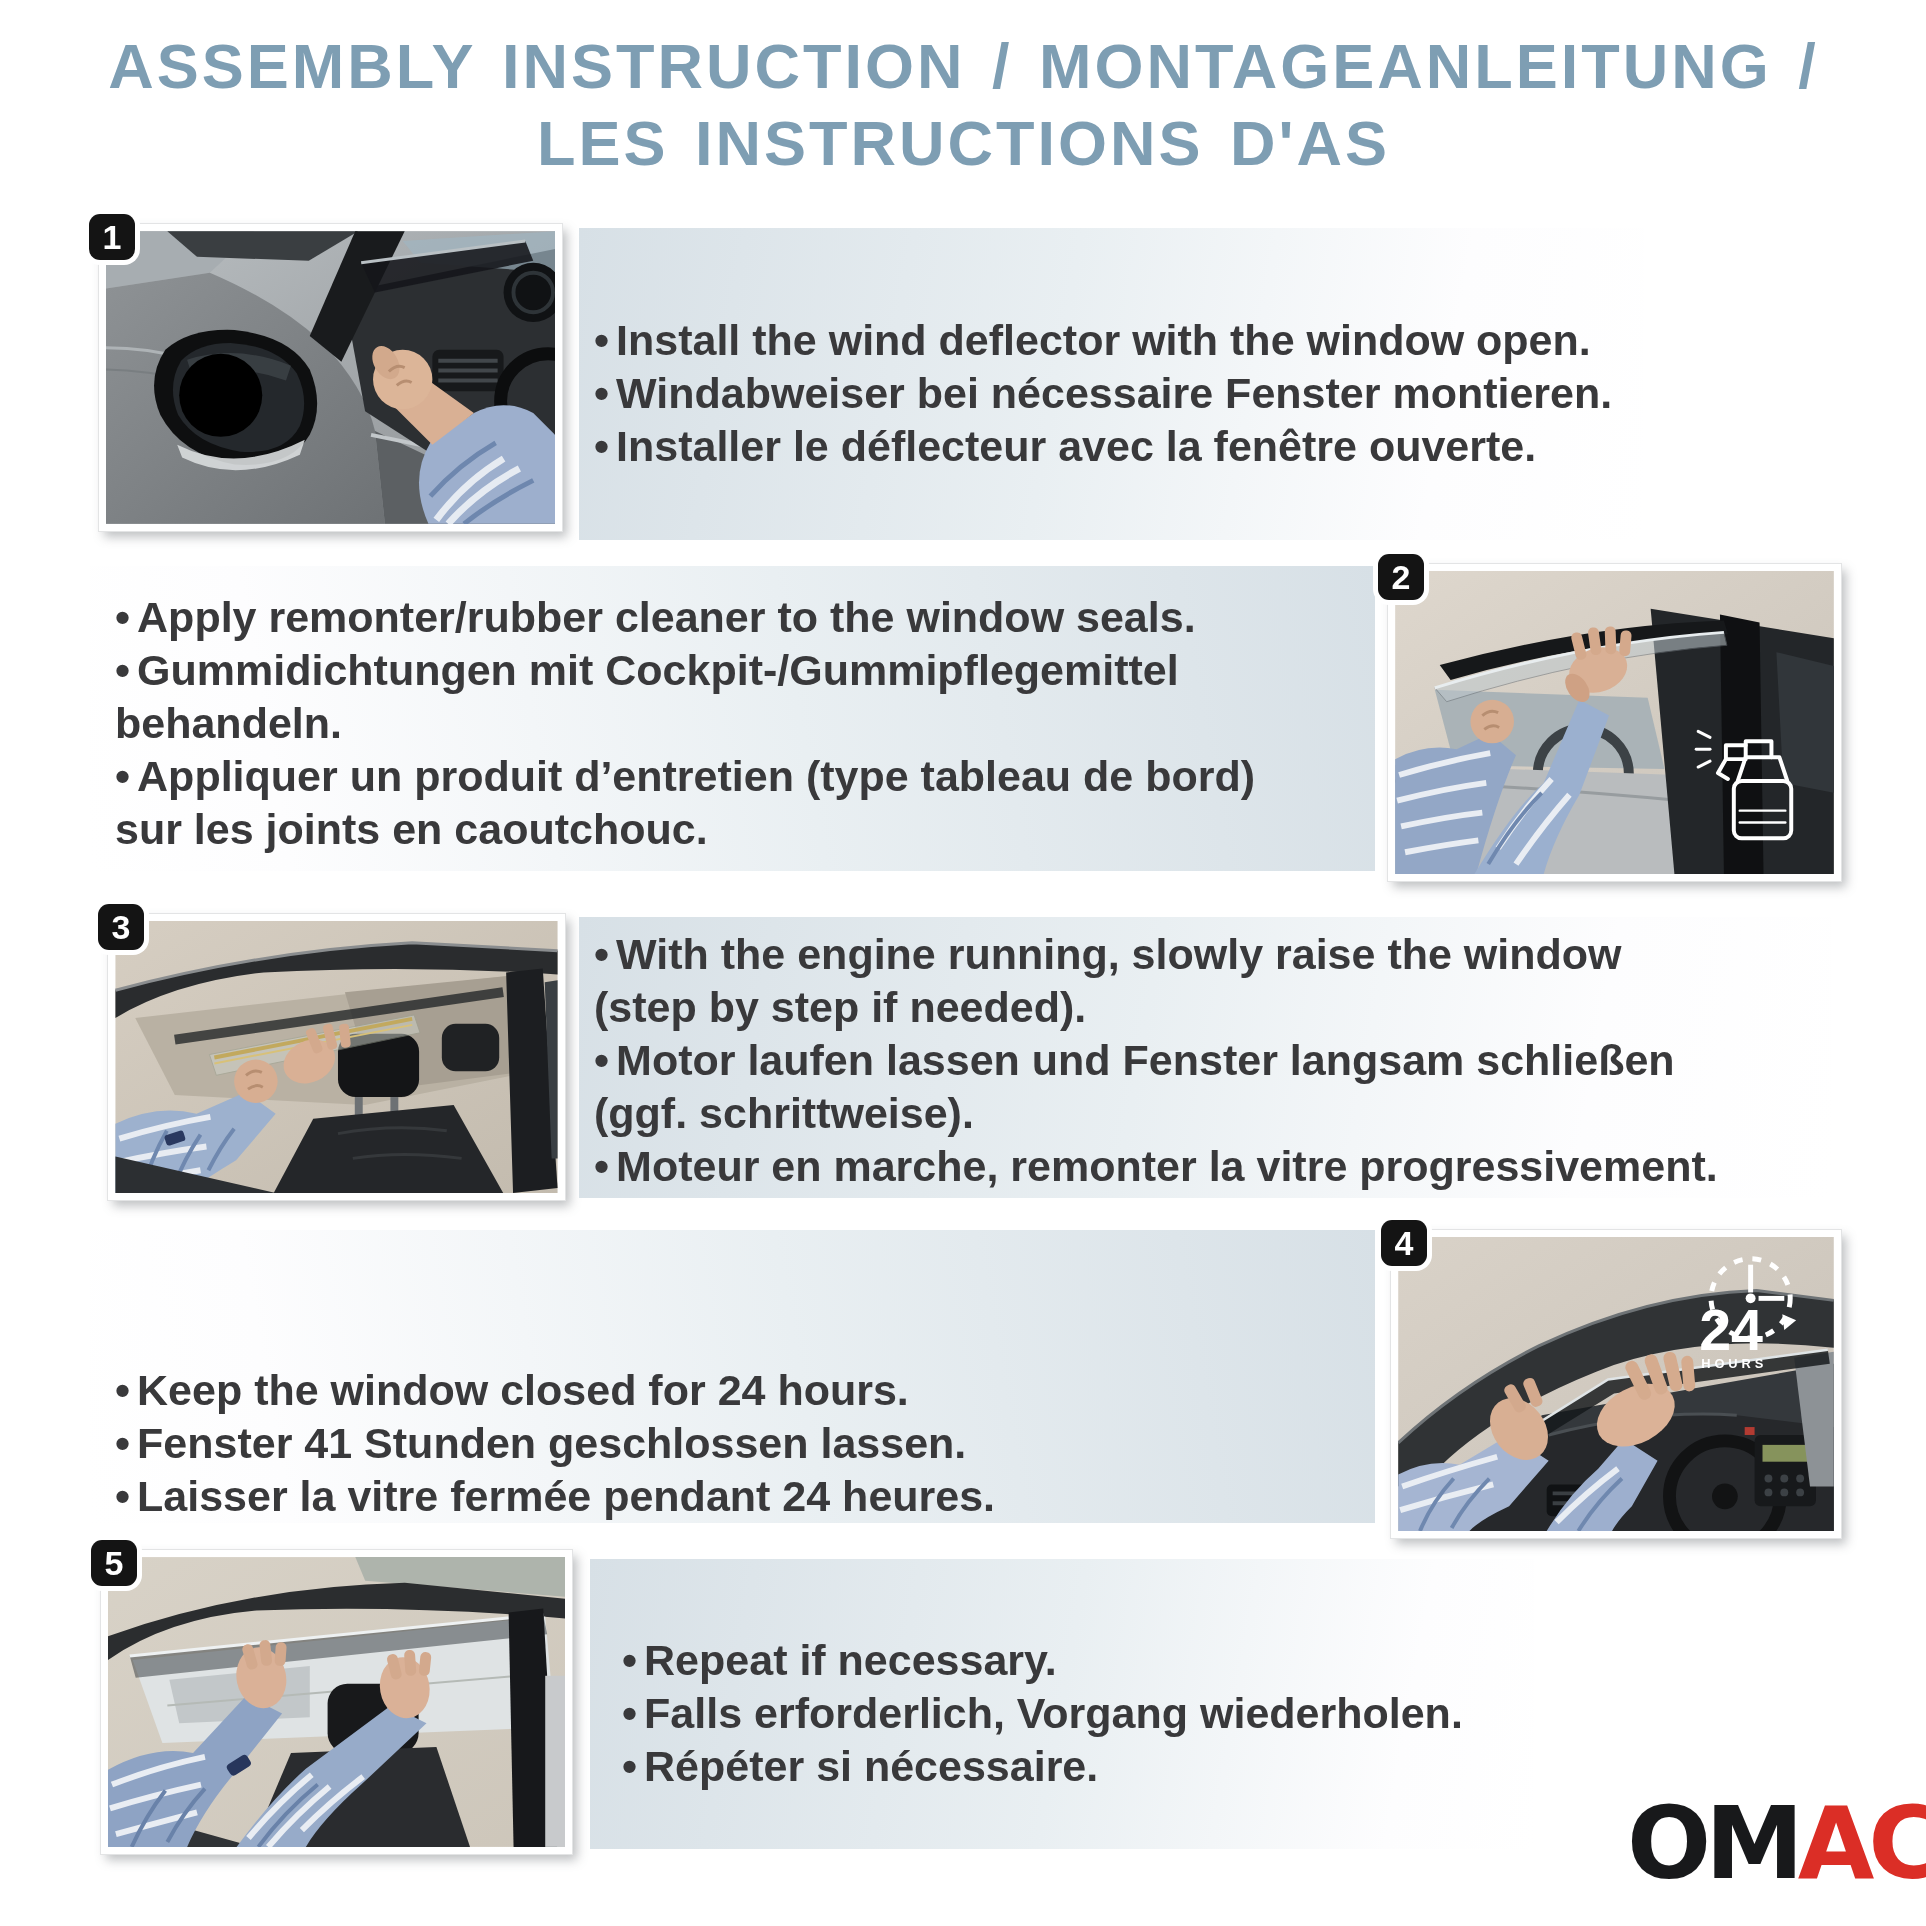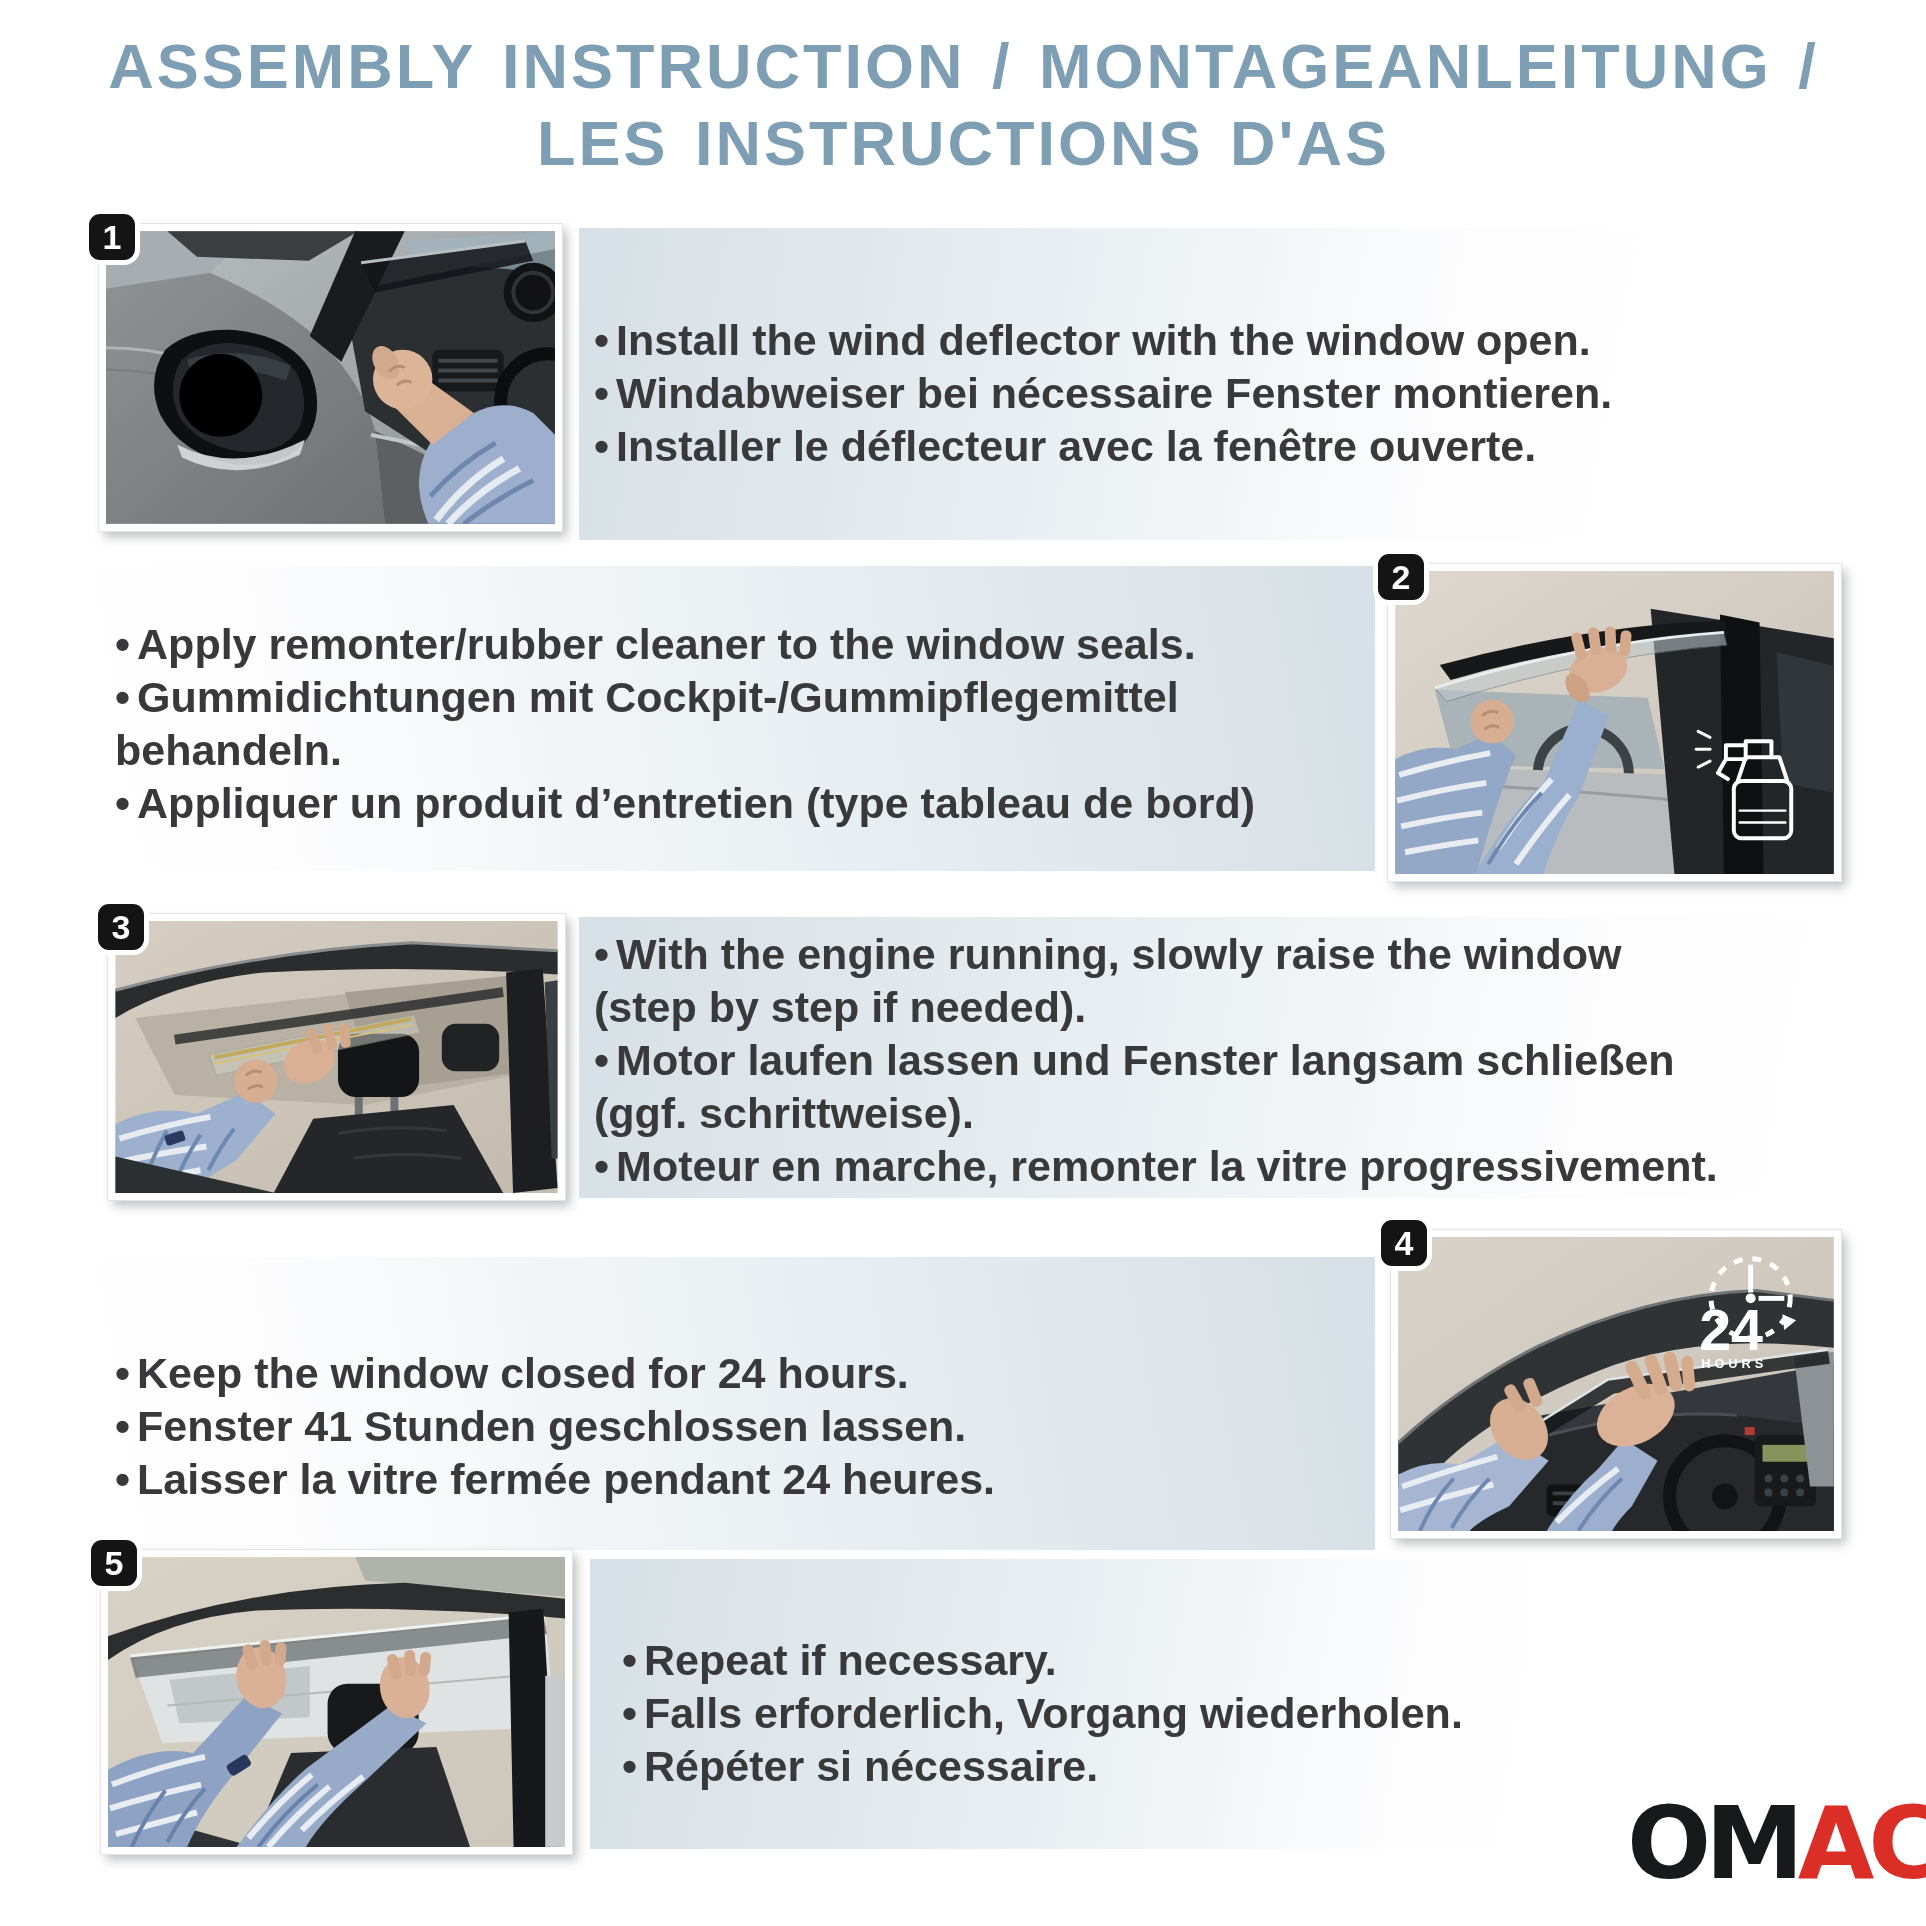--- a/index.html
+++ b/index.html
@@ -14,22 +14,22 @@
   
   .panel{position:absolute;display:flex;flex-direction:column;justify-content:center;box-sizing:border-box;}
   .panel .ln{white-space:nowrap;font-size:43px;line-height:53px;font-weight:700;}
   .panel .bu{display:inline-block;margin-right:7px;}
   .p-r1{left:579px;top:228px;width:1065px;height:312px;padding:18px 0 0 15px;
         background:linear-gradient(100deg,#d7e0e6 0%,#e9eff2 45%,#fdfdfe 80%,#fff 100%);}
   .p-r2{left:90px;top:566px;width:1285px;height:305px;padding:10px 0 0 25px;
         background:linear-gradient(260deg,#d7e0e6 0%,#e9eff2 45%,#fdfdfe 85%,#fff 100%);}
   .p-r3{left:579px;top:917px;width:1252px;height:281px;padding:6px 0 0 15px;
         background:linear-gradient(100deg,#d7e0e6 0%,#e9eff2 45%,#fdfdfe 80%,#fff 100%);}
-  .p-r4{left:90px;top:1257px;width:1285px;height:293px;padding:46px 8px 0 25px;
-        background:linear-gradient(260deg,#d7e0e6 0%,#e9eff2 45%,#fdfdfe 85%,#fff 100%);}
+  .p-r4{left:90px;top:1230px;width:1285px;height:293px;padding:46px 8px 0 25px;
+        background:linear-gradient(260deg,#d7e0e6 0%,#e9eff2 45%,#fdfdfe 85%,#fff 100%);justify-content:flex-end;}
   .p-r5{left:590px;top:1559px;width:944px;height:290px;padding:18px 0 0 32px;
         background:linear-gradient(100deg,#d7e0e6 0%,#e9eff2 50%,#fdfdfe 85%,#fff 100%);}
 
   
   .photo{position:absolute;background:#fff;padding:7px;
          box-shadow:0 0 0 1px #e3e4e5, 5px 6px 10px rgba(110,115,120,.45);}
   .photo svg{display:block;}
   .ph-1{left:99px;top:224px;}
   .ph-2{left:1388px;top:564px;}
   .ph-3{left:108px;top:914px;}
@@ -112,20 +112,21 @@
       <div class="ln"><span class="bu">•</span><span>Install the wind deflector with the window open.</span></div>
       <div class="ln"><span class="bu">•</span><span>Windabweiser bei nécessaire Fenster montieren.</span></div>
       <div class="ln"><span class="bu">•</span><span>Installer le déflecteur avec la fenêtre ouverte.</span></div>
     </div>
 
   <div class="panel p-r2" style="color: rgb(57, 57, 59);">
       <div class="ln"><span class="bu">•</span><span>Apply remonter/rubber cleaner to the window seals.</span></div>
       <div class="ln"><span class="bu">•</span><span>Gummidichtungen mit Cockpit-/Gummipflegemittel</span></div>
       <div class="ln"><span>behandeln.</span></div>
       <div class="ln"><span class="bu">•</span><span>Appliquer un produit d’entretien (type tableau de bord)</span></div>
+      <div class="ln"><span>sur les joints en caoutchouc.</span></div>
     </div>
 
   <div class="photo ph-2">
     <span class="badge" style="background: rgb(20, 20, 20); color: rgb(255, 255, 255);">2</span>
     <svg width="439" height="303" viewBox="0 0 443 306">
       <defs>
         <linearGradient id="b-wall" x1="0" y1="0" x2="1" y2="1">
           <stop offset="0" stop-color="#ded7cd"></stop>
             <stop offset="1" stop-color="#c9c2b8"></stop>
         </linearGradient>

